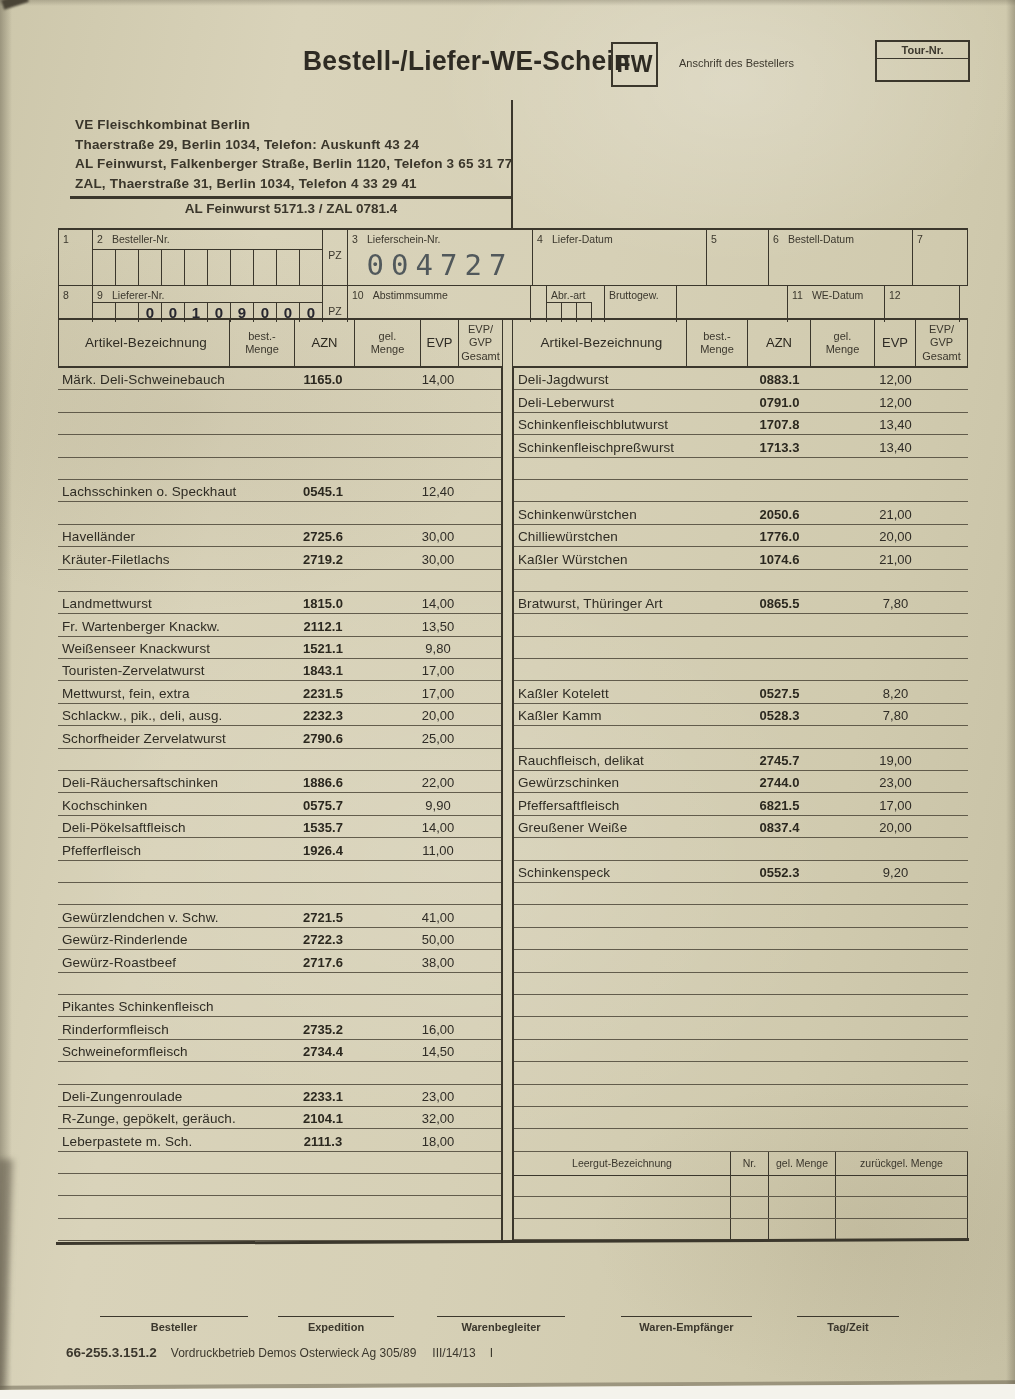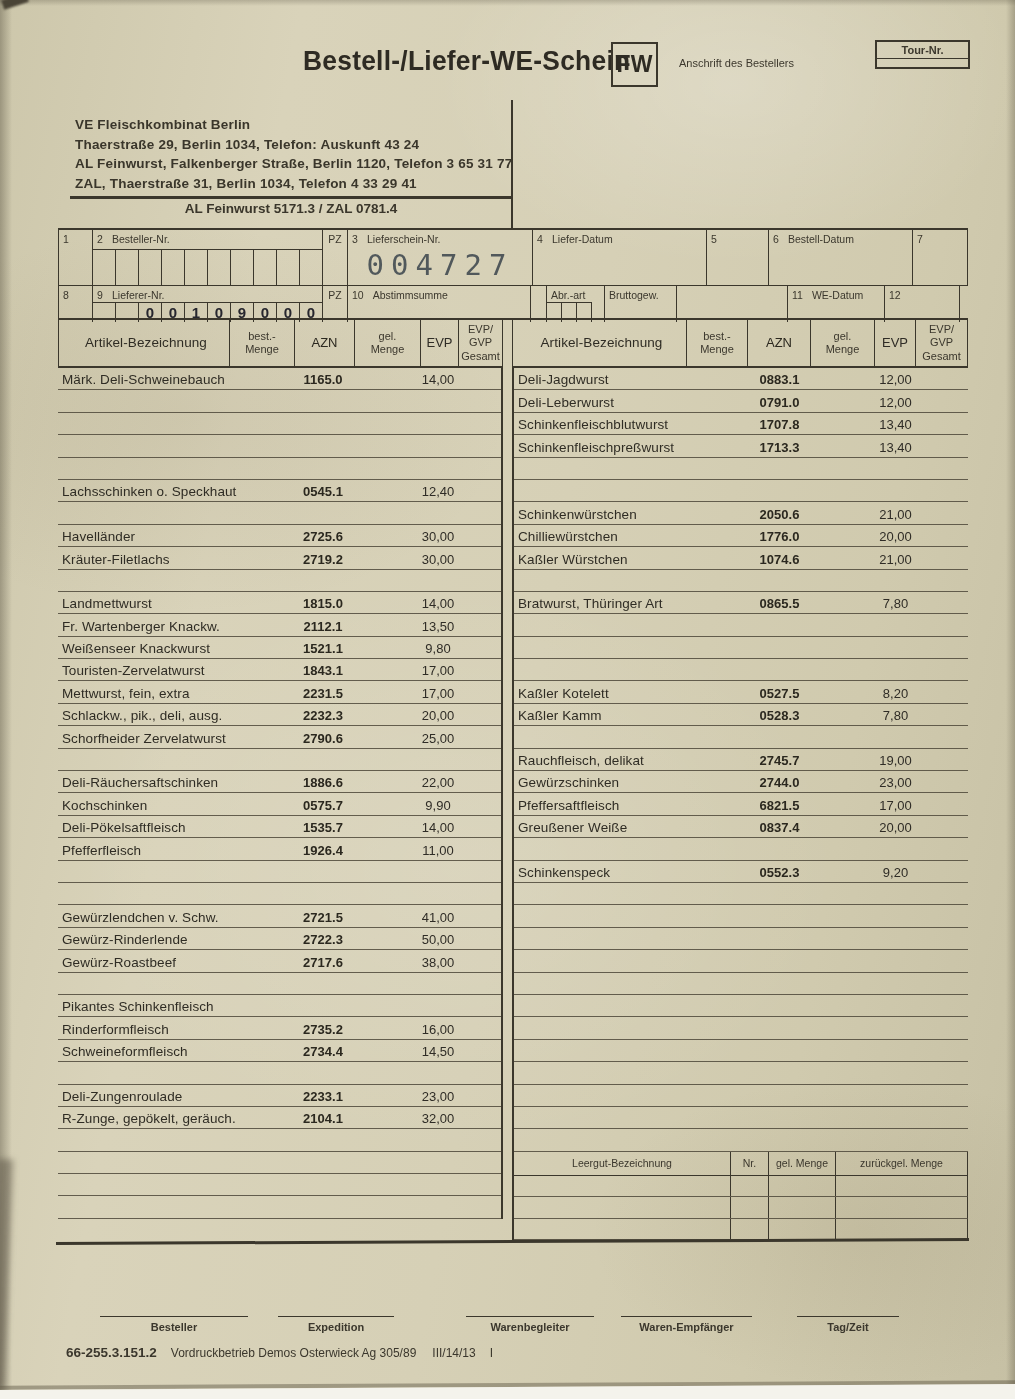--- a/index.html
+++ b/index.html
@@ -25,37 +25,37 @@
   .edge-top{position:absolute;left:0;top:0;width:100%;height:6px;background:linear-gradient(180deg,rgba(74,68,52,.25),transparent);pointer-events:none}
   .corner-tl{position:absolute;left:2px;top:-4px;width:26px;height:10px;background:#4a4436;transform:rotate(-18deg);filter:blur(1px)}
   .corner-bl{position:absolute;left:-7px;bottom:10px;width:16px;height:230px;background:rgba(62,56,42,.40);transform:rotate(2.2deg);filter:blur(3px)}
   .bottom-shadow{position:absolute;left:0;bottom:12px;width:100%;height:4px;background:rgba(90,84,66,.45);transform:skewY(-.3deg)}
   .bottom-white{position:absolute;left:0;bottom:-3px;width:100%;height:15px;background:#f4f3ec;transform:skewY(-.35deg)}
 
   
   .title{position:absolute;left:303px;top:45px;font-size:28px;font-weight:bold;color:#2e2b23;letter-spacing:.3px;transform:scaleX(.94);transform-origin:left}
   .fw-box{position:absolute;left:611px;top:42px;width:47px;height:45px;border:2.5px solid var(--ink-strong);display:flex;align-items:center;justify-content:center;font-size:23px;font-weight:bold;color:#2e2b23}
   .anschrift{position:absolute;left:679px;top:57px;font-size:11px;font-weight:normal;color:#3c382d}
-  .tour-box{position:absolute;left:875px;top:40px;width:95px;height:29px;border:2px solid var(--ink-strong)}
+  .tour-box{position:absolute;left:875px;top:40px;width:95px;height:42px;border:2px solid var(--ink-strong)}
   .tour-label{height:17px;border-bottom:1.5px solid var(--ink-strong);text-align:center;font-size:11px;font-weight:bold;padding-top:2px;color:#3c382d}
 
   
   .address{position:absolute;left:75px;top:115px;font-size:13.5px;font-weight:bold;color:#3a362b;line-height:19.5px;letter-spacing:.2px}
   .addr-rule{position:absolute;left:70px;top:196px;width:442px;height:2.5px;background:var(--ink-strong)}
   .addr-sub{position:absolute;left:70px;top:201px;width:442px;text-align:center;font-size:13.5px;font-weight:bold;color:#3a362b}
   .addr-vline{position:absolute;left:511px;top:100px;width:2px;height:128px;background:var(--ink-strong)}
 
   
   .form-grid{position:absolute;left:58px;top:228px;width:910px;height:92px;border-top:2px solid var(--ink-strong);font-size:10.5px;color:#3b372d}
   .fcell{position:absolute;border-left:1.5px solid var(--ink-strong)}
   .fcell.bb{border-bottom:1.5px solid var(--ink-strong)}
   .fcell.br{border-right:1.5px solid var(--ink-strong)}
   .fhead{display:flex;gap:9px;padding:3px 4px;white-space:nowrap}
   .fnum{min-width:6px}
-  .pzc{text-align:center;padding-top:3px}
+  .pzc{text-align:center;padding-top:19px}
   .dgrid{position:absolute;left:0;right:0;bottom:0;display:flex;border-top:1px solid var(--ink-strong)}
   .dgrid .dcell{flex:1;display:flex;align-items:center;justify-content:center;font-size:15px;font-weight:bold;color:#26262e}
   .dgrid .dcell.bl{border-left:1px solid var(--ink-strong)}
   .lsnr{position:absolute;left:0;right:0;top:18px;text-align:center;font-family:"DejaVu Sans Mono",monospace;font-size:29px;letter-spacing:7px;color:#434c52;opacity:.9}
   .sub{position:absolute;left:0;bottom:0;top:16px;width:45px;display:flex;border-top:1px solid var(--ink-strong)}
   .sub div{flex:1;border-right:1px solid var(--ink-strong)}
 
   
   .thead{position:absolute;top:318px;height:50px;border:2px solid var(--ink-strong);border-left-width:1.5px;border-right-width:1.5px;display:flex}
   .thead.tl{left:58px;width:445px}
@@ -524,20 +524,28 @@
       </div>
       <div class="trow">
         <div class="tc c-name">R-Zunge, gepökelt, geräuch.</div>
         <div class="tc c-best"></div>
         <div class="tc c-azn">2104.1</div>
         <div class="tc c-gel"></div>
         <div class="tc c-evp">32,00</div>
         <div class="tc c-gvp"></div>
       </div>
       <div class="trow">
+        <div class="tc c-name">Leberpastete m. Sch.</div>
+        <div class="tc c-best"></div>
+        <div class="tc c-azn">2111.3</div>
+        <div class="tc c-gel"></div>
+        <div class="tc c-evp">18,00</div>
+        <div class="tc c-gvp"></div>
+      </div>
+      <div class="trow">
         <div class="tc c-name"></div>
         <div class="tc c-best"></div>
         <div class="tc c-azn"></div>
         <div class="tc c-gel"></div>
         <div class="tc c-evp"></div>
         <div class="tc c-gvp"></div>
       </div>
       <div class="trow">
         <div class="tc c-name"></div>
         <div class="tc c-best"></div>
@@ -868,21 +876,21 @@
         <div class="lg-nr"></div>
         <div class="lg-gel"></div>
         <div class="lg-zur"></div>
       </div>
     </div>
 
   <div class="bottom-rule"></div>
 
   <div class="sig" style="left:100px;width:148px">Besteller</div>
   <div class="sig" style="left:278px;width:116px">Expedition</div>
-  <div class="sig" style="left:466px;width:128px">Warenbegleiter</div>
+  <div class="sig" style="left:437px;width:128px">Warenbegleiter</div>
   <div class="sig" style="left:621px;width:131px">Waren-Empfänger</div>
   <div class="sig" style="left:797px;width:102px">Tag/Zeit</div>
 
   <div class="print-line">
     <span class="print-code">66-255.3.151.2</span><span>Vordruckbetrieb Demos Osterwieck Ag 305/89</span><span class="print-suffix">III/14/13</span><span class="print-suffix2">I</span>
   </div>
 
   <div class="edge-left"></div>
   <div class="edge-right"></div>
   <div class="edge-top"></div>

